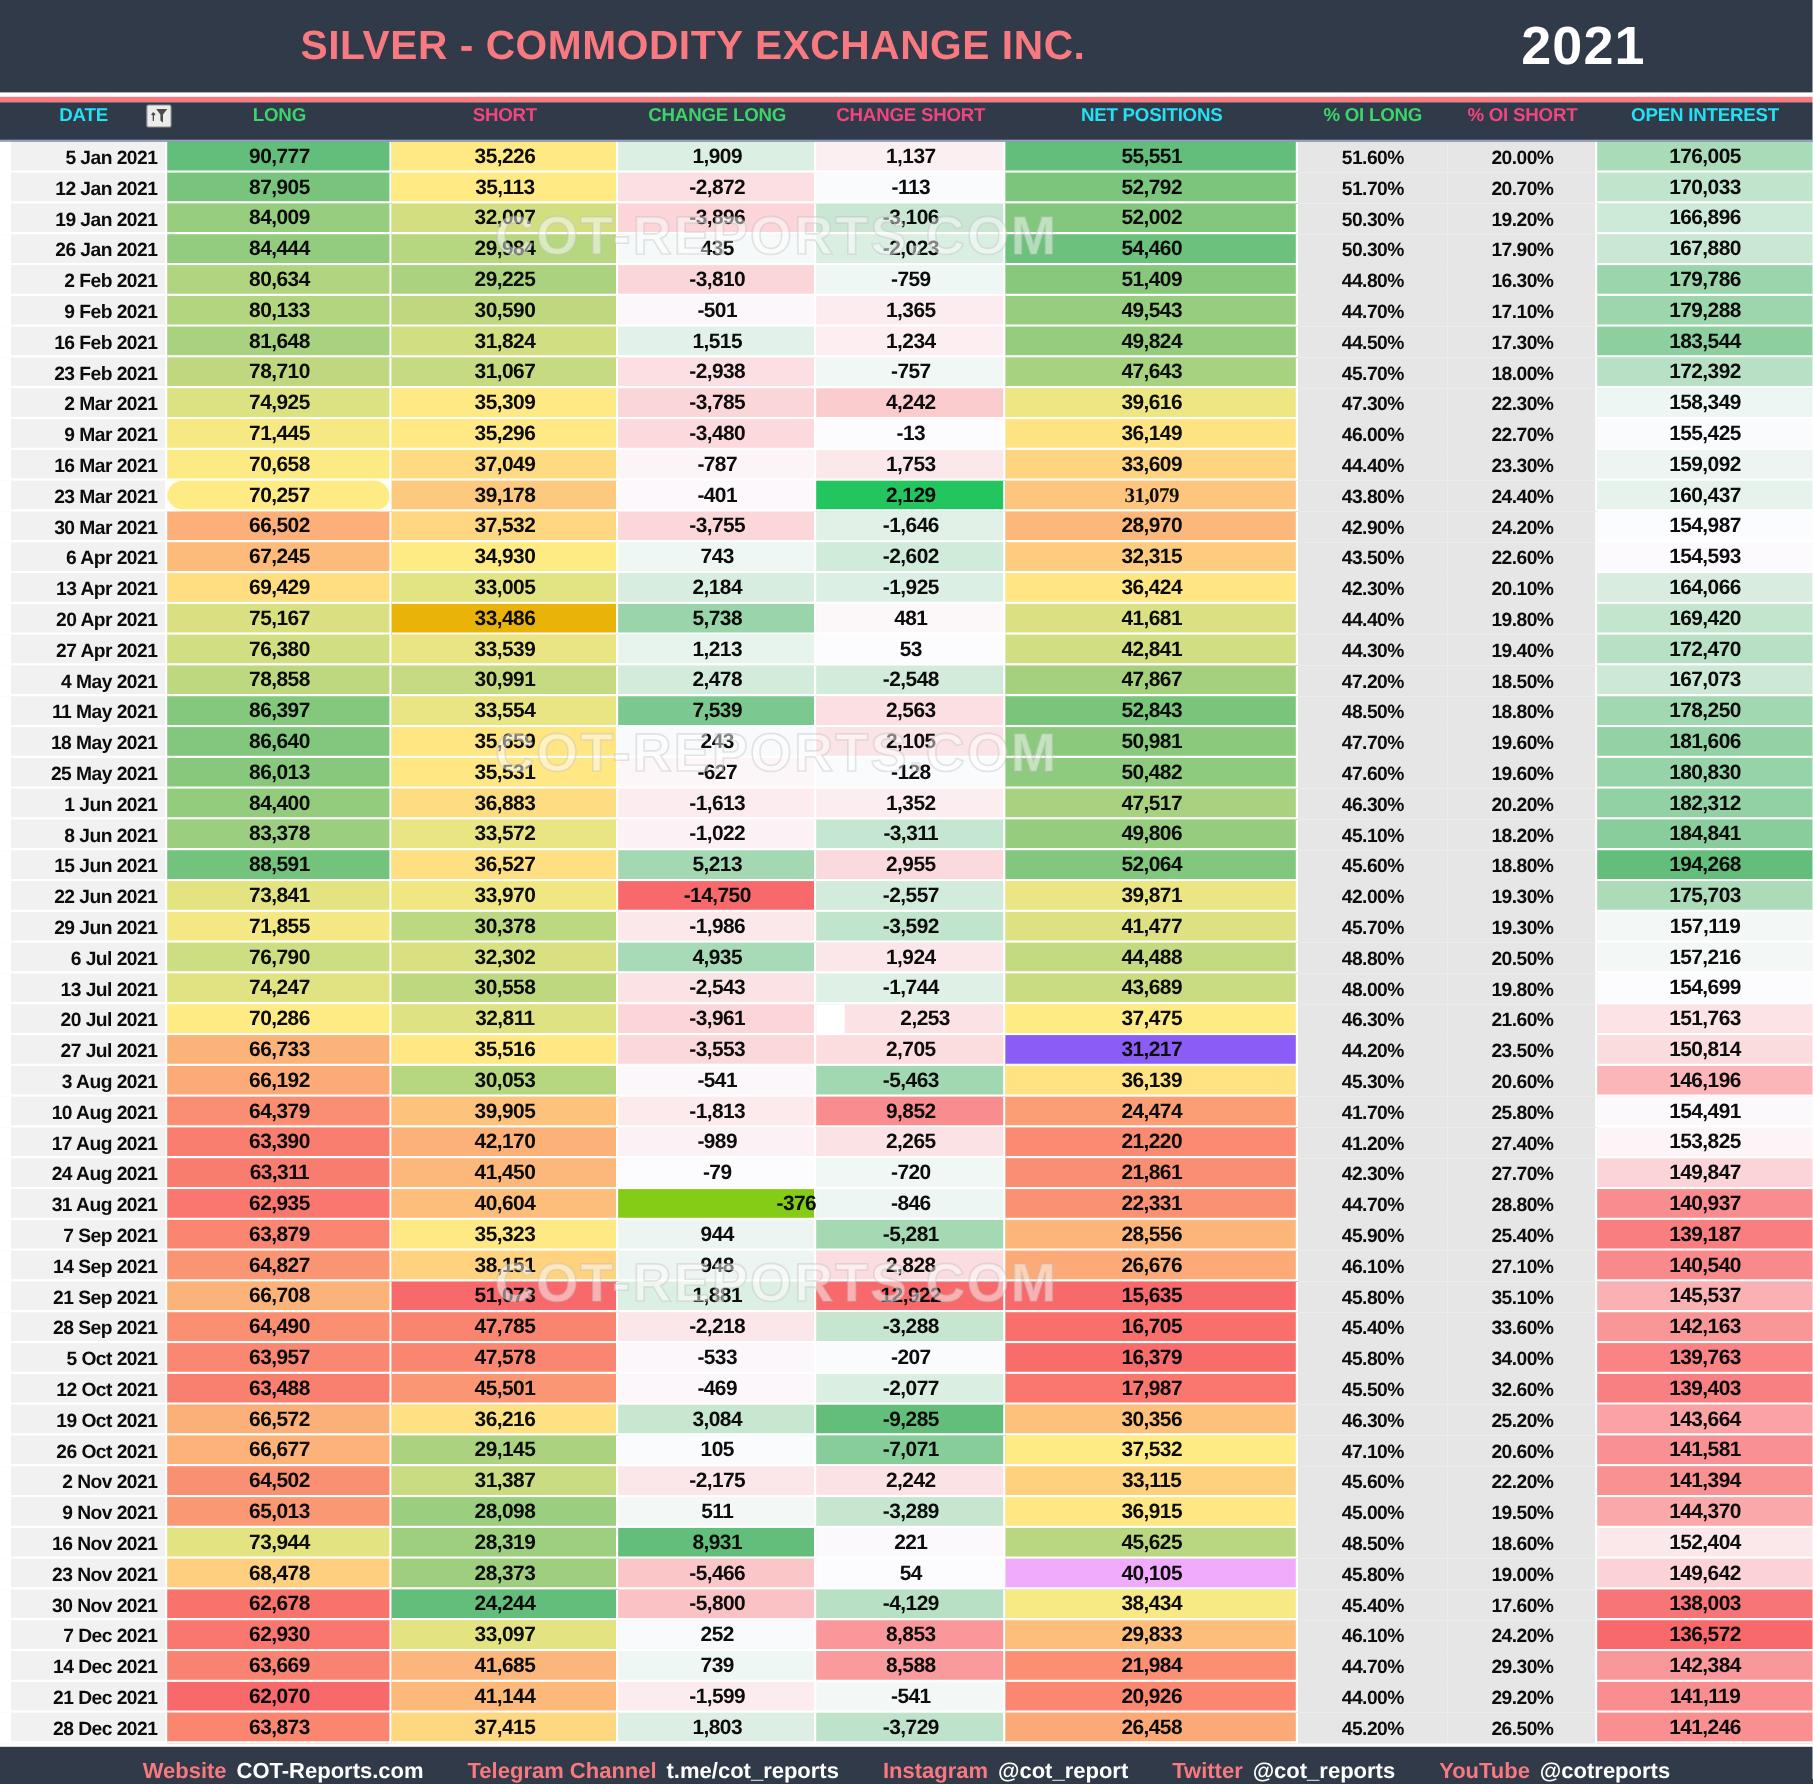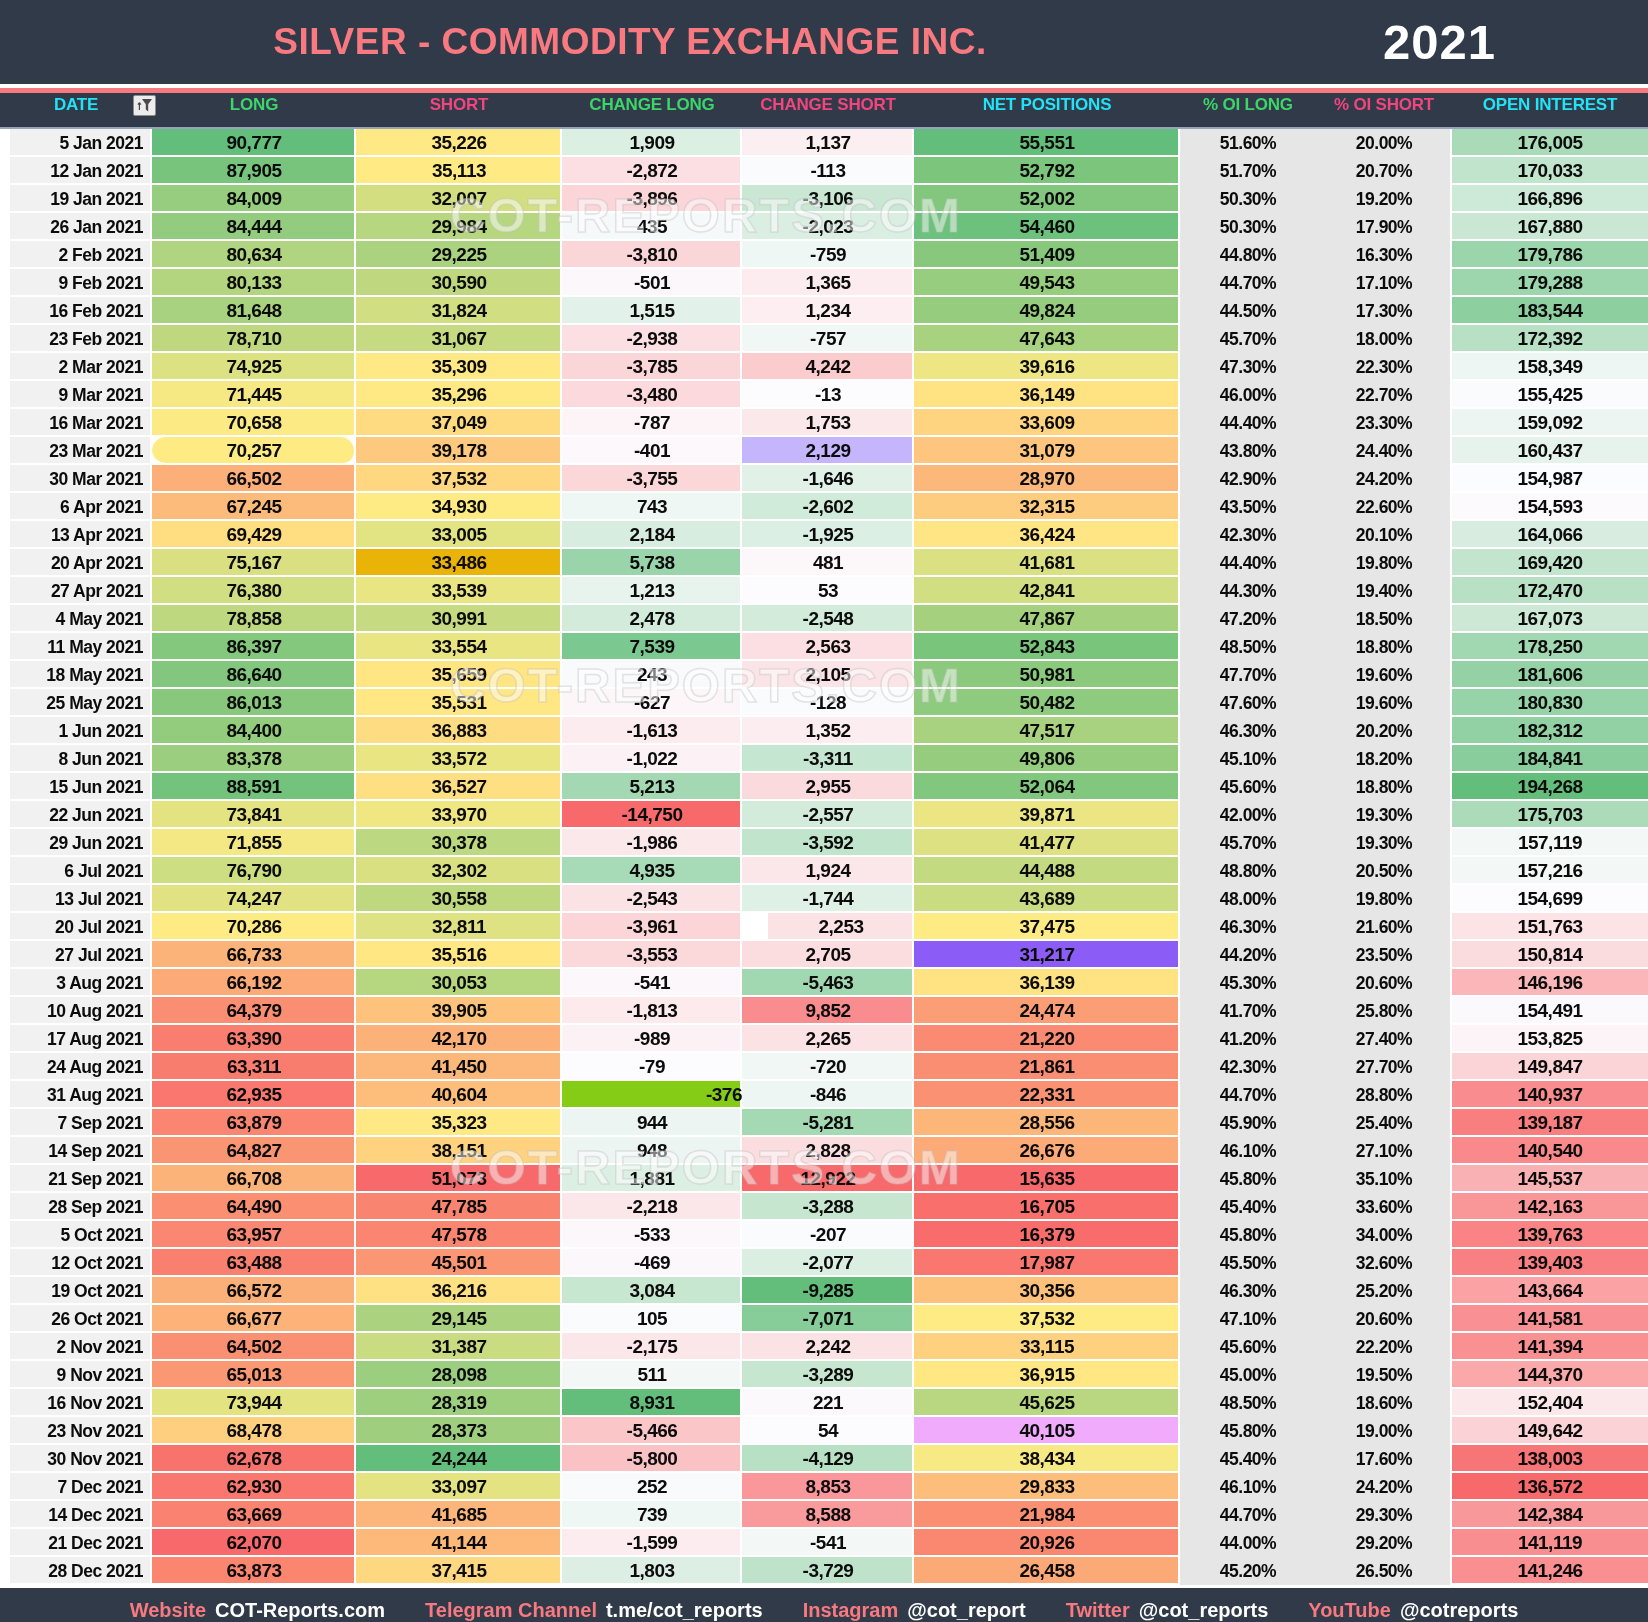--- a/index.html
+++ b/index.html
@@ -199,22 +199,22 @@
       <div class="cell" style="box-shadow: rgb(255, 255, 255) -2px 0px 0px inset, rgb(255, 255, 255) 0px -2px 0px inset; background: rgb(252, 244, 247);">-787</div>
       <div class="cell" style="box-shadow: rgb(255, 255, 255) -2px 0px 0px inset, rgb(255, 255, 255) 0px -2px 0px inset; background: rgb(251, 232, 235);">1,753</div>
       <div class="cell" style="box-shadow: rgb(255, 255, 255) -2px 0px 0px inset, rgb(255, 255, 255) 0px -2px 0px inset; background: rgb(254, 212, 128);">33,609</div>
       <div class="cell c-pct">44.40%</div>
       <div class="cell c-pct" style="box-shadow: rgb(255, 255, 255) -2px 0px 0px inset;">23.30%</div>
       <div class="cell" style="box-shadow: rgb(255, 255, 255) 0px -2px 0px inset; background: rgb(236, 245, 241);">159,092</div>
       <div class="cell c-date" style="box-shadow: rgb(255, 255, 255) -2px 0px 0px inset, rgb(255, 255, 255) 0px -2px 0px inset;">23 Mar 2021</div>
       <div class="cell" style="box-shadow: rgb(255, 255, 255) -2px 0px 0px inset, rgb(255, 255, 255) 0px -2px 0px inset; background: rgb(255, 235, 132); border-radius: 14px;">70,257</div>
       <div class="cell" style="box-shadow: rgb(255, 255, 255) -2px 0px 0px inset, rgb(255, 255, 255) 0px -2px 0px inset; background: rgb(253, 201, 126);">39,178</div>
       <div class="cell" style="box-shadow: rgb(255, 255, 255) -2px 0px 0px inset, rgb(255, 255, 255) 0px -2px 0px inset; background: rgb(252, 248, 251);">-401</div>
-      <div class="cell" style="box-shadow: rgb(255, 255, 255) -2px 0px 0px inset, rgb(255, 255, 255) 0px -2px 0px inset; background: #c4b5fd;">2,129</div>
-      <div class="cell" style="box-shadow: rgb(255, 255, 255) -2px 0px 0px inset, rgb(255, 255, 255) 0px -2px 0px inset; background: rgb(253, 197, 125);">31,079</div>
+      <div class="cell" style="box-shadow: rgb(255, 255, 255) -2px 0px 0px inset, rgb(255, 255, 255) 0px -2px 0px inset; background: #22c55e;">2,129</div>
+      <div class="cell" style="box-shadow: rgb(255, 255, 255) -2px 0px 0px inset, rgb(255, 255, 255) 0px -2px 0px inset; background: rgb(253, 197, 125); font-family: Liberation Serif, serif;">31,079</div>
       <div class="cell c-pct">43.80%</div>
       <div class="cell c-pct" style="box-shadow: rgb(255, 255, 255) -2px 0px 0px inset;">24.40%</div>
       <div class="cell" style="box-shadow: rgb(255, 255, 255) 0px -2px 0px inset; background: rgb(230, 243, 236);">160,437</div>
       <div class="cell c-date" style="box-shadow: rgb(255, 255, 255) -2px 0px 0px inset, rgb(255, 255, 255) 0px -2px 0px inset;">30 Mar 2021</div>
       <div class="cell" style="box-shadow: rgb(255, 255, 255) -2px 0px 0px inset, rgb(255, 255, 255) 0px -2px 0px inset; background: rgb(252, 175, 121);">66,502</div>
       <div class="cell" style="box-shadow: rgb(255, 255, 255) -2px 0px 0px inset, rgb(255, 255, 255) 0px -2px 0px inset; background: rgb(254, 215, 128);">37,532</div>
       <div class="cell" style="box-shadow: rgb(255, 255, 255) -2px 0px 0px inset, rgb(255, 255, 255) 0px -2px 0px inset; background: rgb(251, 215, 217);">-3,755</div>
       <div class="cell" style="box-shadow: rgb(255, 255, 255) -2px 0px 0px inset, rgb(255, 255, 255) 0px -2px 0px inset; background: rgb(225, 241, 232);">-1,646</div>
       <div class="cell" style="box-shadow: rgb(255, 255, 255) -2px 0px 0px inset, rgb(255, 255, 255) 0px -2px 0px inset; background: rgb(252, 184, 122);">28,970</div>
       <div class="cell c-pct">42.90%</div>

